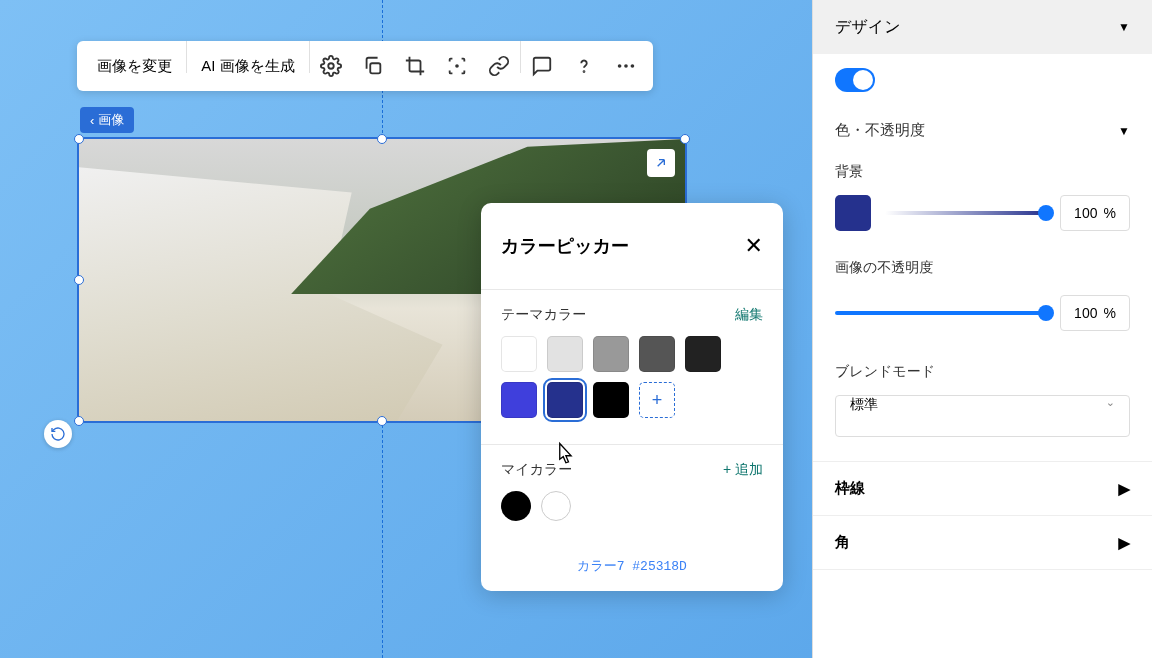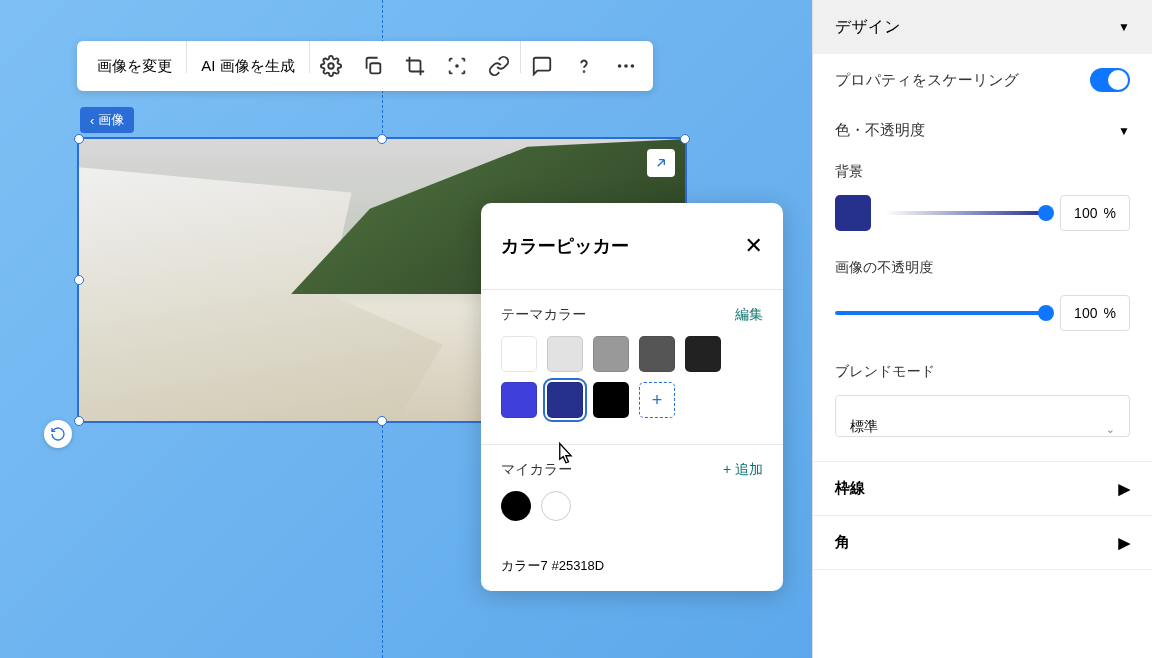--- a/index.html
+++ b/index.html
@@ -39,21 +39,21 @@
 .popup-sep { height: 1px; background: #e8e8e8; }
 .popup-section { padding: 16px 20px; }
 .section-head { display: flex; justify-content: space-between; align-items: center; margin-bottom: 12px; }
 .section-title { font-size: 14px; color: #333; }
 .section-action { font-size: 14px; color: #0f766e; cursor: pointer; }
 .swatch-row { display: flex; gap: 10px; margin-bottom: 10px; }
 .swatch { width: 36px; height: 36px; border-radius: 5px; cursor: pointer; border: 1px solid rgba(0,0,0,0.1); }
 .swatch.selected { outline: 2px solid #2a6dd6; outline-offset: 2px; }
 .swatch-add { width: 36px; height: 36px; border: 1px dashed #2a6dd6; border-radius: 5px; display: flex; align-items: center; justify-content: center; color: #2a6dd6; font-size: 18px; cursor: pointer; }
 .my-swatch { width: 30px; height: 30px; border-radius: 50%; cursor: pointer; }
-.popup-footer { text-align: left; padding: 10px 20px 16px; font-size: 13px; color: #000000; }
+.popup-footer { text-align: center; padding: 10px 20px 16px; font-size: 13px; color: #3b82f6; font-family: Liberation Mono, monospace; }
 
 .cursor { position: absolute; left: 551px; top: 440px; pointer-events: none; z-index: 100; }
 .cursor svg { width: 28px; height: 28px; }
 
 .panel { position: absolute; right: 0; top: 0; width: 340px; height: 658px; background: #fff; border-left: 1px solid #ddd; }
 .panel-header { height: 54px; background: #f0f0f0; display: flex; align-items: center; justify-content: space-between; padding: 12px 22px; font-size: 16px; font-weight: 500; }
 .panel-row { padding: 14px 22px; display: flex; align-items: center; justify-content: space-between; border-bottom: 1px solid transparent; }
 .panel-label { font-size: 15px; color: #333; }
 .panel-chevron { font-size: 12px; }
 
@@ -66,21 +66,21 @@
 .bg-swatch { width: 36px; height: 36px; border-radius: 5px; cursor: pointer; }
 .slider-track { flex: 1; height: 4px; background: linear-gradient(90deg, rgba(37,49,141,0) 0%, #25318d 100%); border-radius: 2px; position: relative; }
 .slider-track.blue { background: #1076ff; }
 .slider-thumb { position: absolute; right: -8px; top: -6px; width: 16px; height: 16px; background: #1076ff; border-radius: 50%; cursor: pointer; }
 .pct-box { width: 70px; height: 36px; border: 1px solid #ddd; border-radius: 4px; display: flex; align-items: center; justify-content: center; gap: 6px; font-size: 14px; }
 
 .opacity-section { padding: 8px 22px 24px; }
 .opacity-row { display: flex; align-items: center; gap: 14px; margin-top: 18px; }
 
 .blend-section { padding: 8px 22px 24px; border-bottom: 1px solid #eee; }
-.blend-select { margin-top: 14px; height: 42px; border: 1px solid #ddd; border-radius: 4px; padding: 0 14px; display: flex; align-items: flex-end; justify-content: space-between; font-size: 14px; cursor: pointer; }
+.blend-select { margin-top: 14px; height: 42px; border: 1px solid #ddd; border-radius: 4px; padding: 0 14px; display: flex; align-items: flex-start; justify-content: space-between; font-size: 14px; cursor: pointer; }
 
 .collapsible { height: 54px; padding: 0 22px; display: flex; align-items: center; justify-content: space-between; border-bottom: 1px solid #eee; font-size: 15px; cursor: pointer; font-weight: bold; }
 </style>
 </head>
 <body>
 
 <div class="canvas">
   <div class="guide-v"></div>
 
   <div class="toolbar">
@@ -217,21 +217,20 @@
     </svg>
 </div>
 
 <div class="panel">
   <div class="panel-header">
     <span>デザイン</span>
     <span class="panel-chevron">▼</span>
   </div>
 
   <div class="panel-row">
-    <span class="panel-label">プロパティをスケーリング</span>
     <div class="toggle"></div>
   </div>
 
   <div class="panel-row">
     <span class="panel-label">色・不透明度</span>
     <span class="panel-chevron">▼</span>
   </div>
 
   <div class="bg-section">
     <div class="bg-label">背景</div>

